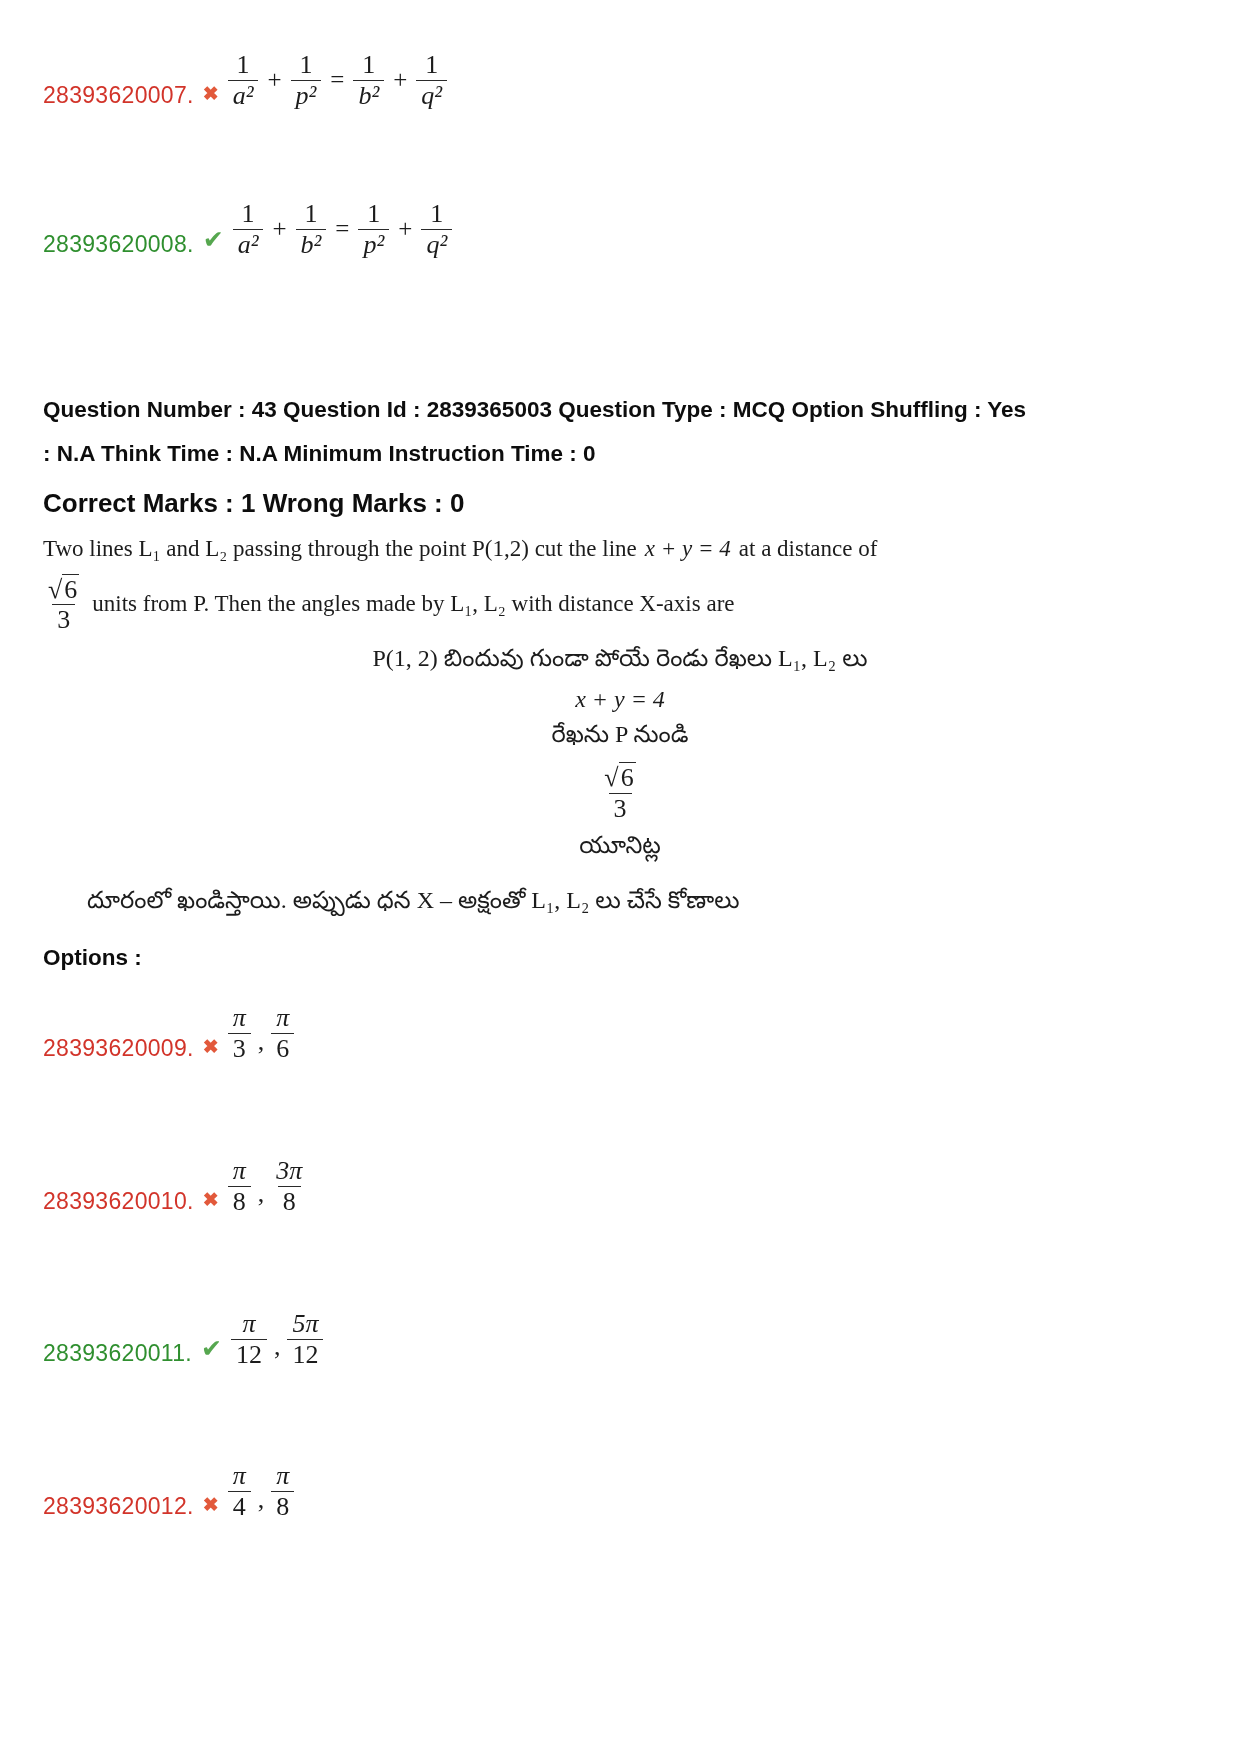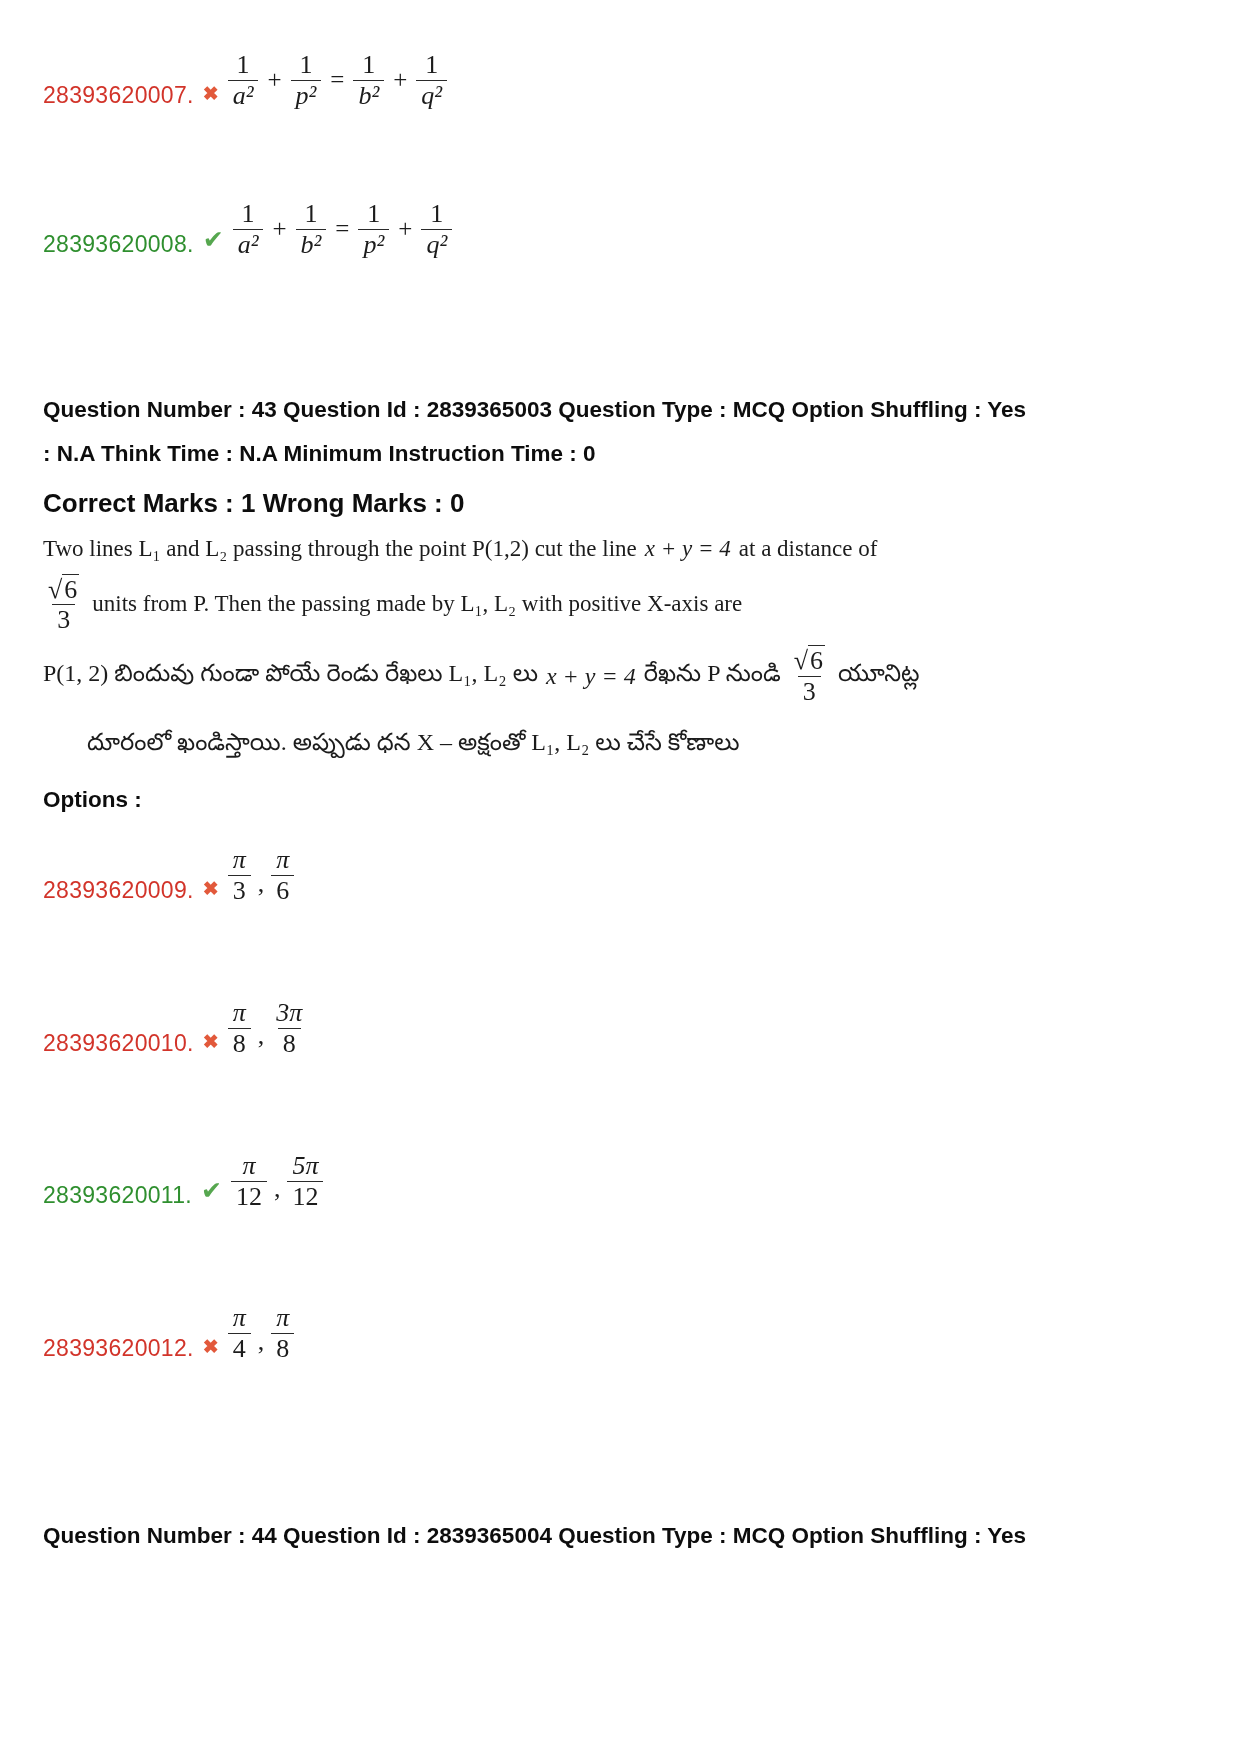--- a/index.html
+++ b/index.html
@@ -24,21 +24,21 @@
   .options-label { font-weight: 700; font-size: 22.5px; margin-top: 26px; color: #0d0d0d; }
   
   .serif, .serif-line {
     font-family: "Liberation Serif", "DejaVu Serif", serif;
     font-size: 23px;
     color: #1c1c1c;
   }
   .flex-line { display: flex; align-items: center; gap: 8px; }
   .flex-line.vcenter { align-items: center; }
   .mi { font-style: italic; }
-  .te { font-size: 24px; }
+  .te { font-size: 24px; flex-direction: column; }
   
   .frac {
     display: inline-flex;
     flex-direction: column;
     align-items: center;
     font-family: "Liberation Serif", "DejaVu Serif", serif;
     font-size: 26px;
     line-height: 1.15;
     color: #1c1c1c;
     text-align: center;
@@ -143,21 +143,21 @@
     <span>Two lines L₁ and L₂ passing through the point P(1,2) cut the line</span>
     <span class="mi">x + y = 4</span>
     <span>at a distance of</span>
   </div>
 
   <div class="flex-line vcenter" id="en-line2">
     <span class="frac">
       <span class="num"><span class="rad">√</span><span class="radicand">6</span></span>
       <span class="den">3</span>
     </span>
-    <span class="serif">units from P. Then the passing made by L₁, L₂ with positive X-axis are</span>
+    <span class="serif">units from P. Then the angles made by L₁, L₂ with distance X-axis are</span>
   </div>
 
   <div class="serif flex-line vcenter te" id="te-line1">
     <span>P(1, 2) బిందువు గుండా పోయే రెండు రేఖలు L₁, L₂ లు</span>
     <span class="mi">x + y = 4</span>
     <span>రేఖను P నుండి</span>
     <span class="frac">
       <span class="num"><span class="rad">√</span><span class="radicand">6</span></span>
       <span class="den">3</span>
     </span>
@@ -224,17 +224,14 @@
         <span class="den">4</span>
       </span>
       <span class="comma">,</span>
       <span class="frac">
         <span class="num mi">π</span>
         <span class="den">8</span>
       </span>
     </span>
   </div>
 
-  <div class="meta" id="meta-44">
-    <div>Question Number : 44 Question Id : 2839365004 Question Type : MCQ Option Shuffling : Yes</div>
-  </div>
 
 </div>
 
 </body></html>

